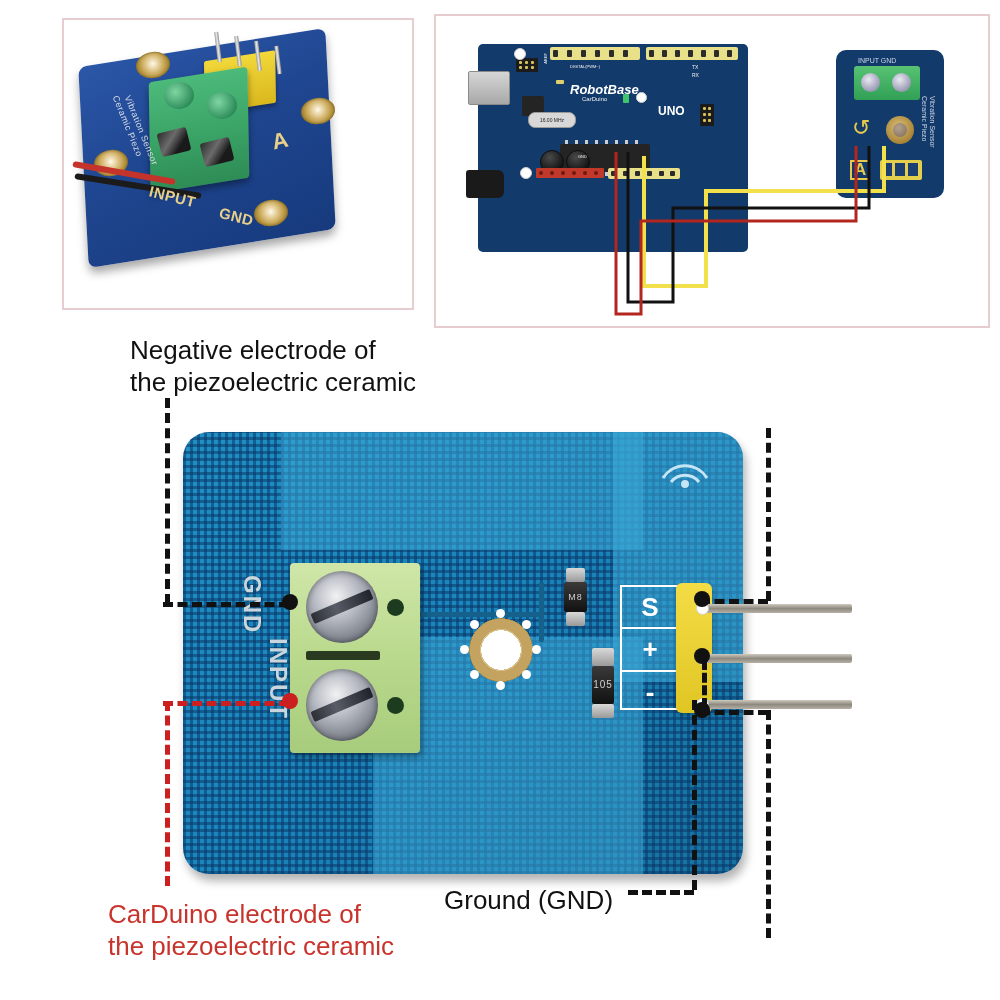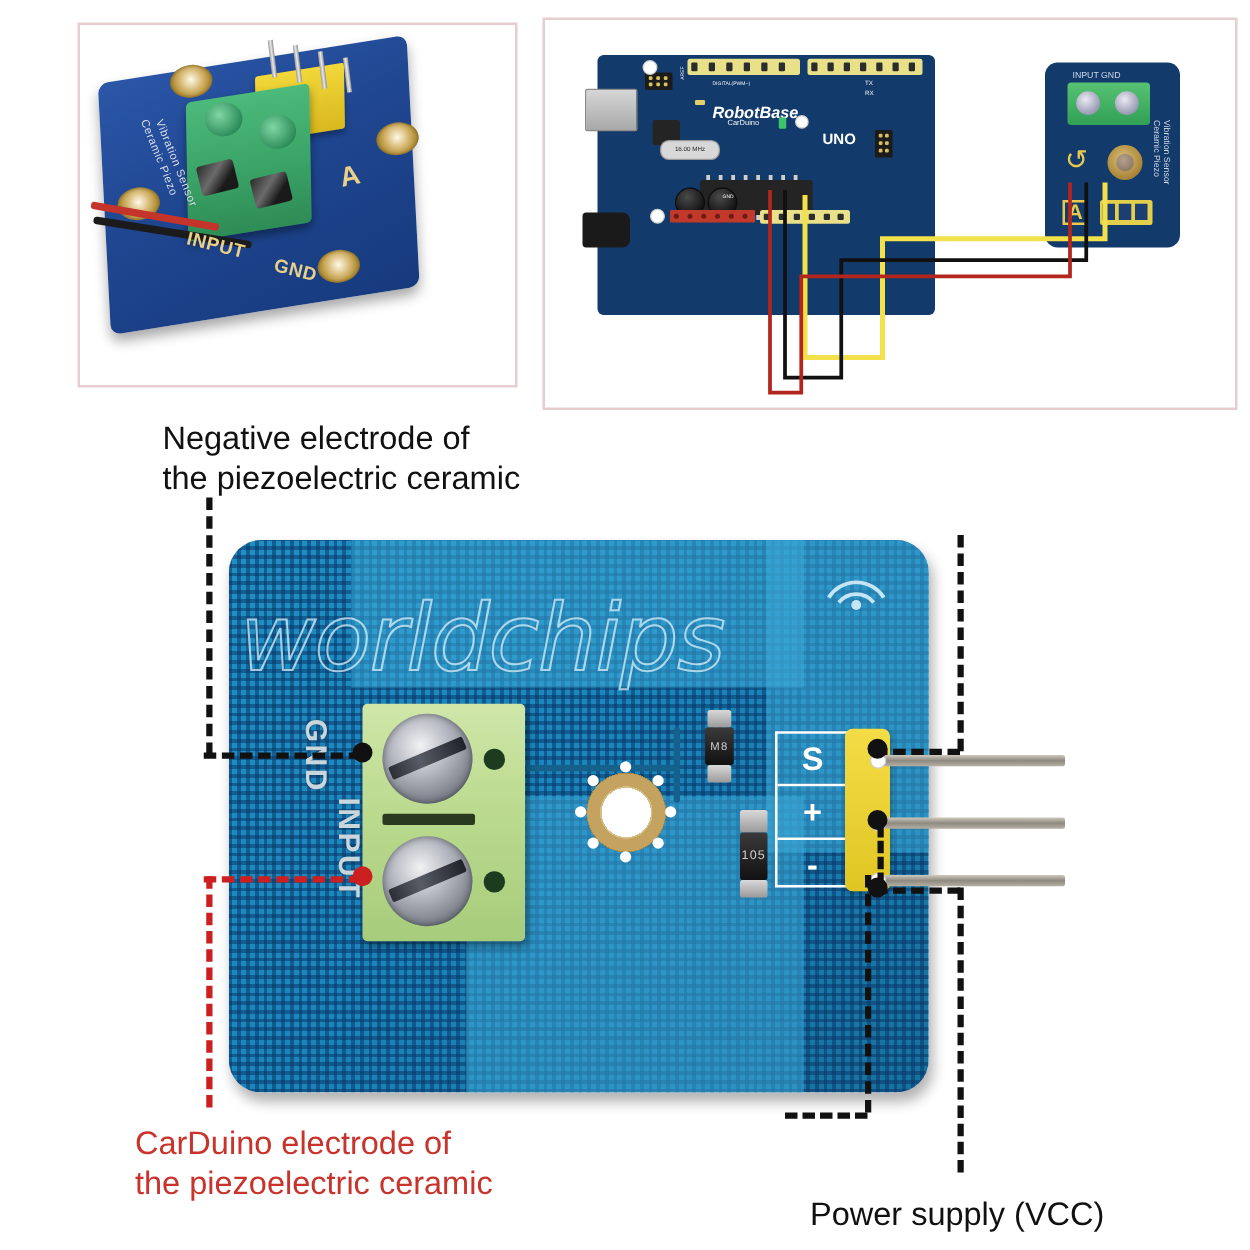--- a/index.html
+++ b/index.html
@@ -312,21 +312,20 @@
   </div>
 
   <div id="main-board">
     <div class="plane" style="left:98px;top:0;width:362px;height:118px;"></div>
     <div class="plane" style="left:430px;top:0;width:130px;height:250px;"></div>
     <div class="plane" style="left:190px;top:205px;width:270px;height:237px;"></div>
     <div class="trace" style="left:200px;top:180px;width:160px;height:5px;"></div>
     <div class="trace" style="left:356px;top:150px;width:5px;height:60px;"></div>
   </div>
 
-  <div id="watermark">worldchips</div>
   <svg id="wm-arc" viewBox="0 0 60 40">
     <path d="M8 30 A26 26 0 0 1 52 30" stroke="rgba(225,245,255,.85)" stroke-width="3" fill="none"></path>
     <path d="M16 34 A18 18 0 0 1 44 34" stroke="rgba(225,245,255,.85)" stroke-width="3" fill="none"></path>
     <circle cx="30" cy="36" r="4" fill="rgba(225,245,255,.85)"></circle>
   </svg>
 
   <div id="big-term">
     <div class="scr" style="top:8px;"></div>
     <div class="slot"></div>
     <div class="scr" style="top:106px;"></div>
@@ -392,16 +391,16 @@
   <div class="node-blk" style="left:694px;top:648px;"></div>
   <div class="dash-v" style="left:702px;top:660px;height:48px;"></div>
 
   <div class="label" style="left:130px;top:334px;">Negative electrode of
 the piezoelectric ceramic</div>
 
 
   <div class="label red" style="left:108px;top:898px;">CarDuino electrode of
 the piezoelectric ceramic</div>
 
-
-  <div class="label" style="left:648px;top:955px;">Power supply (VCC)</div>
+  <div class="label" style="left:444px;top:884px;">Ground (GND)</div>
+
 
 </div>
 
 </body></html>

